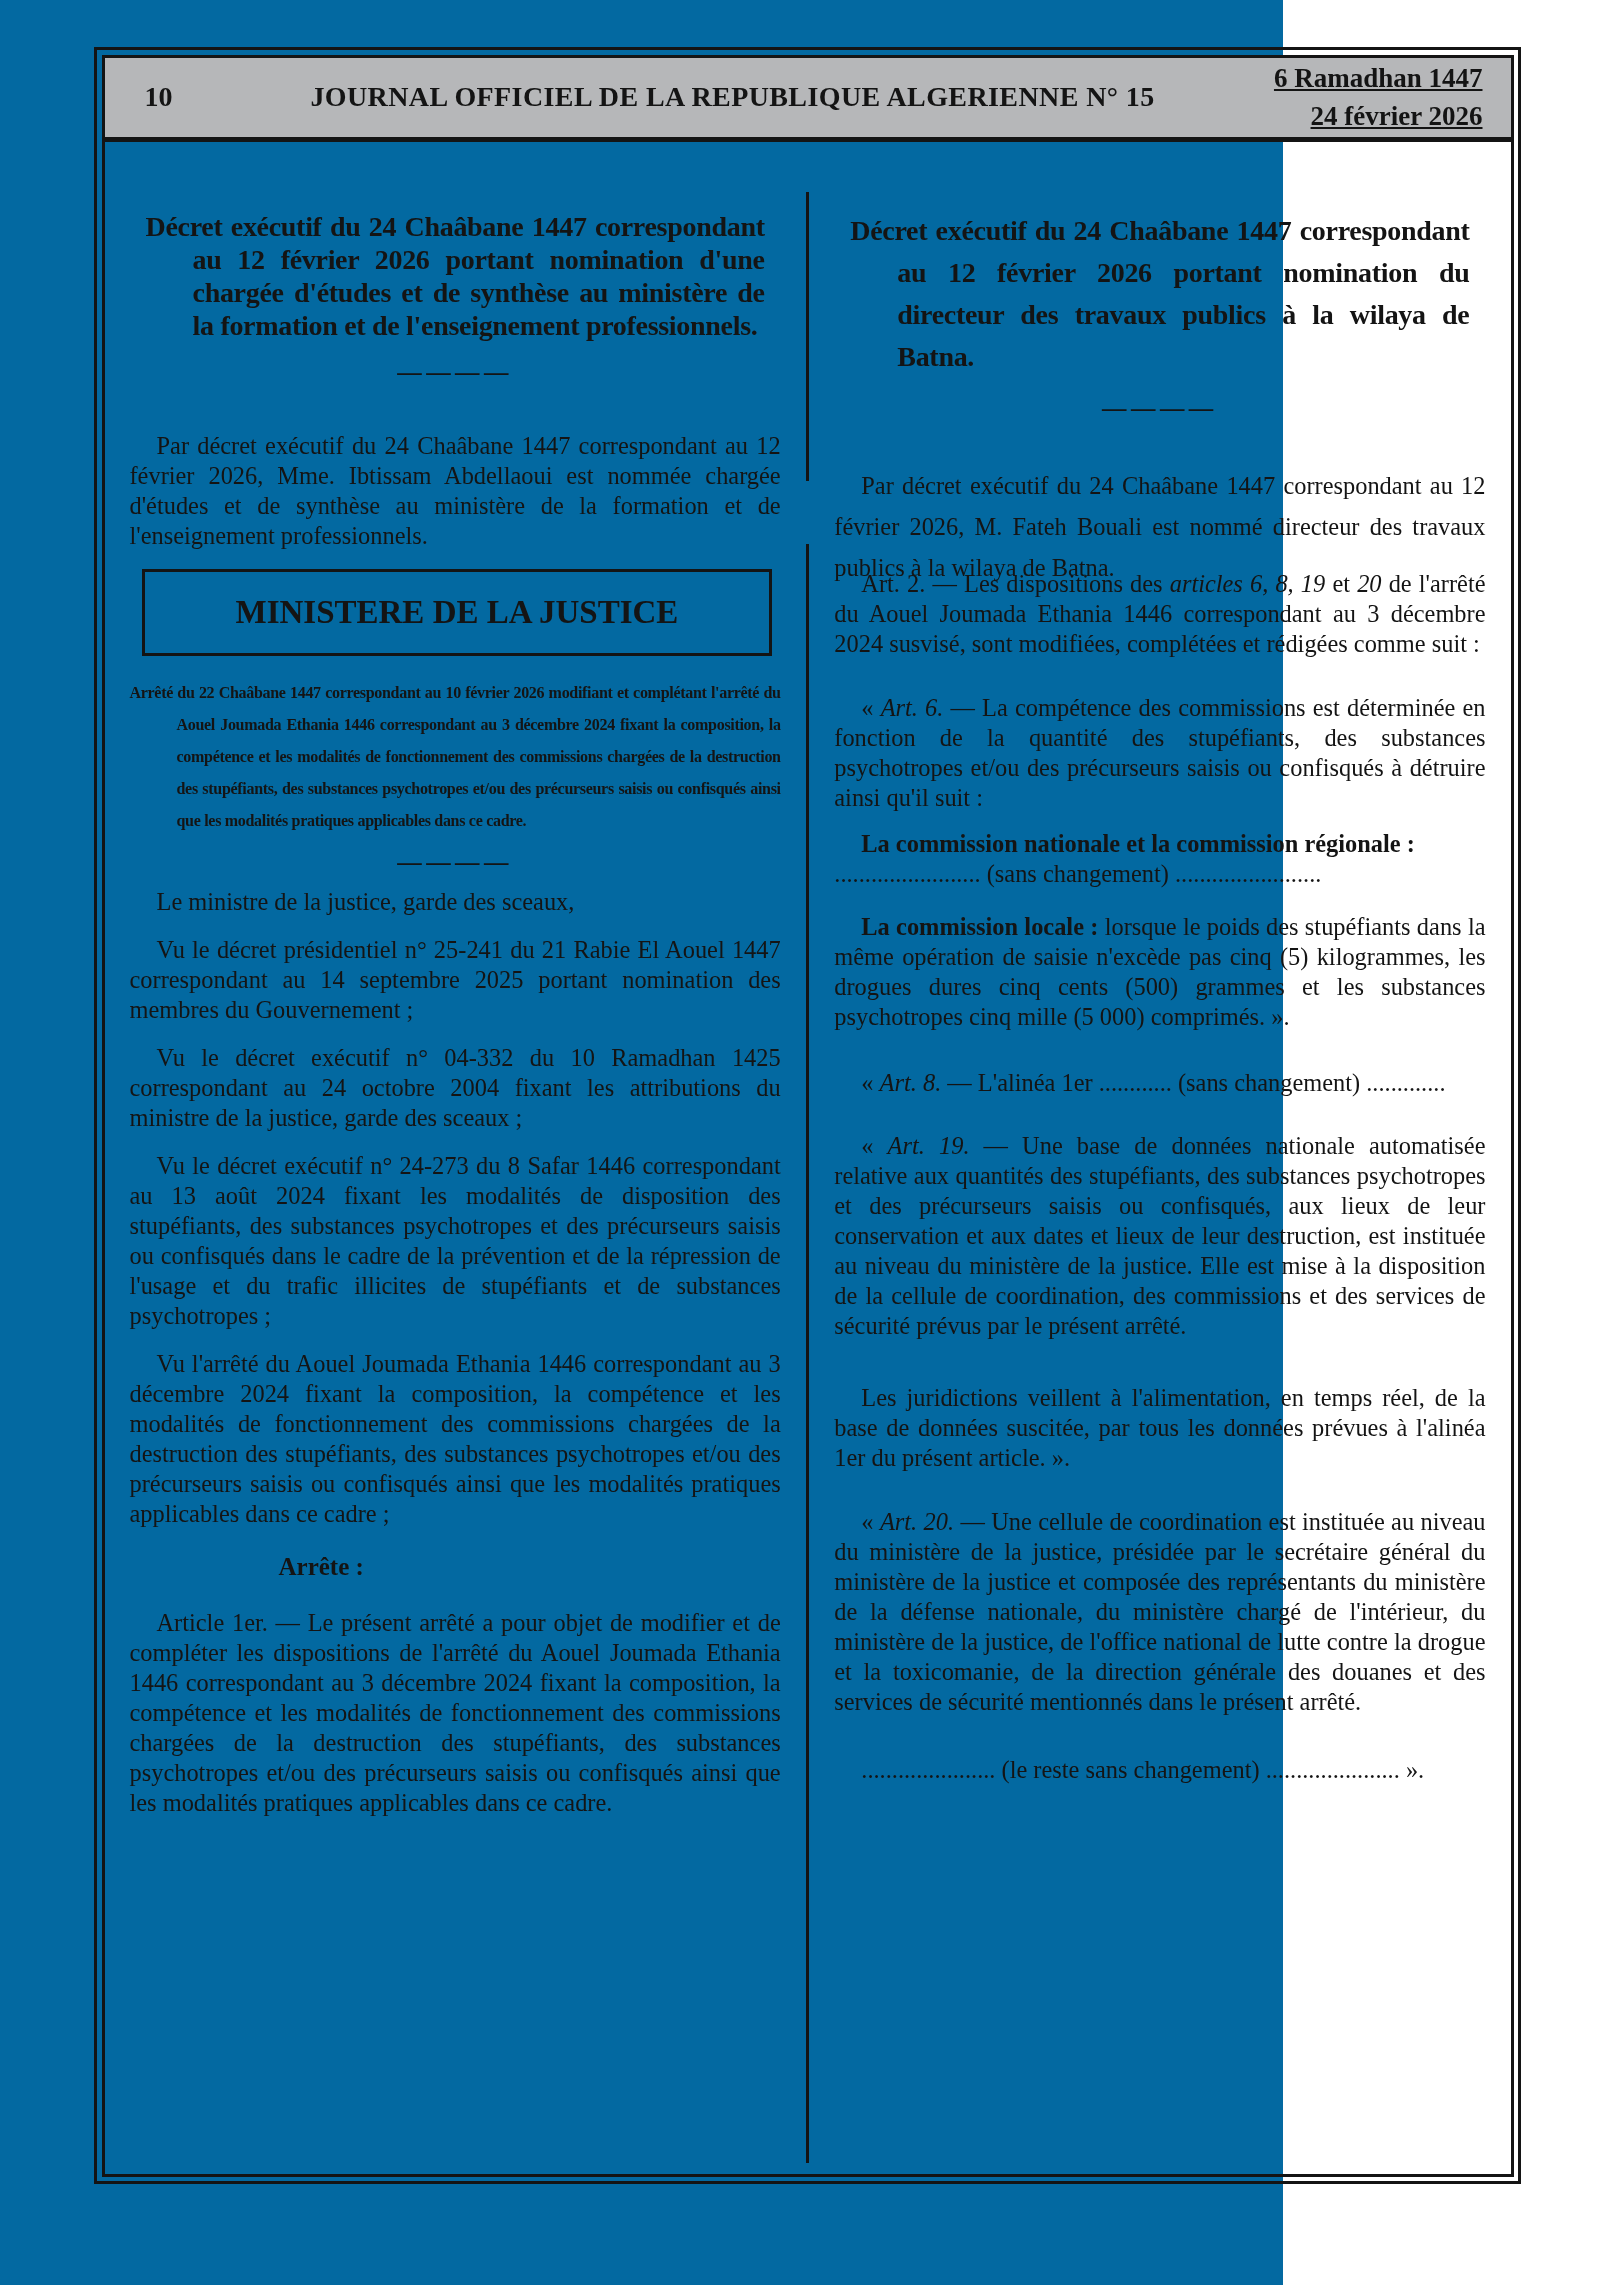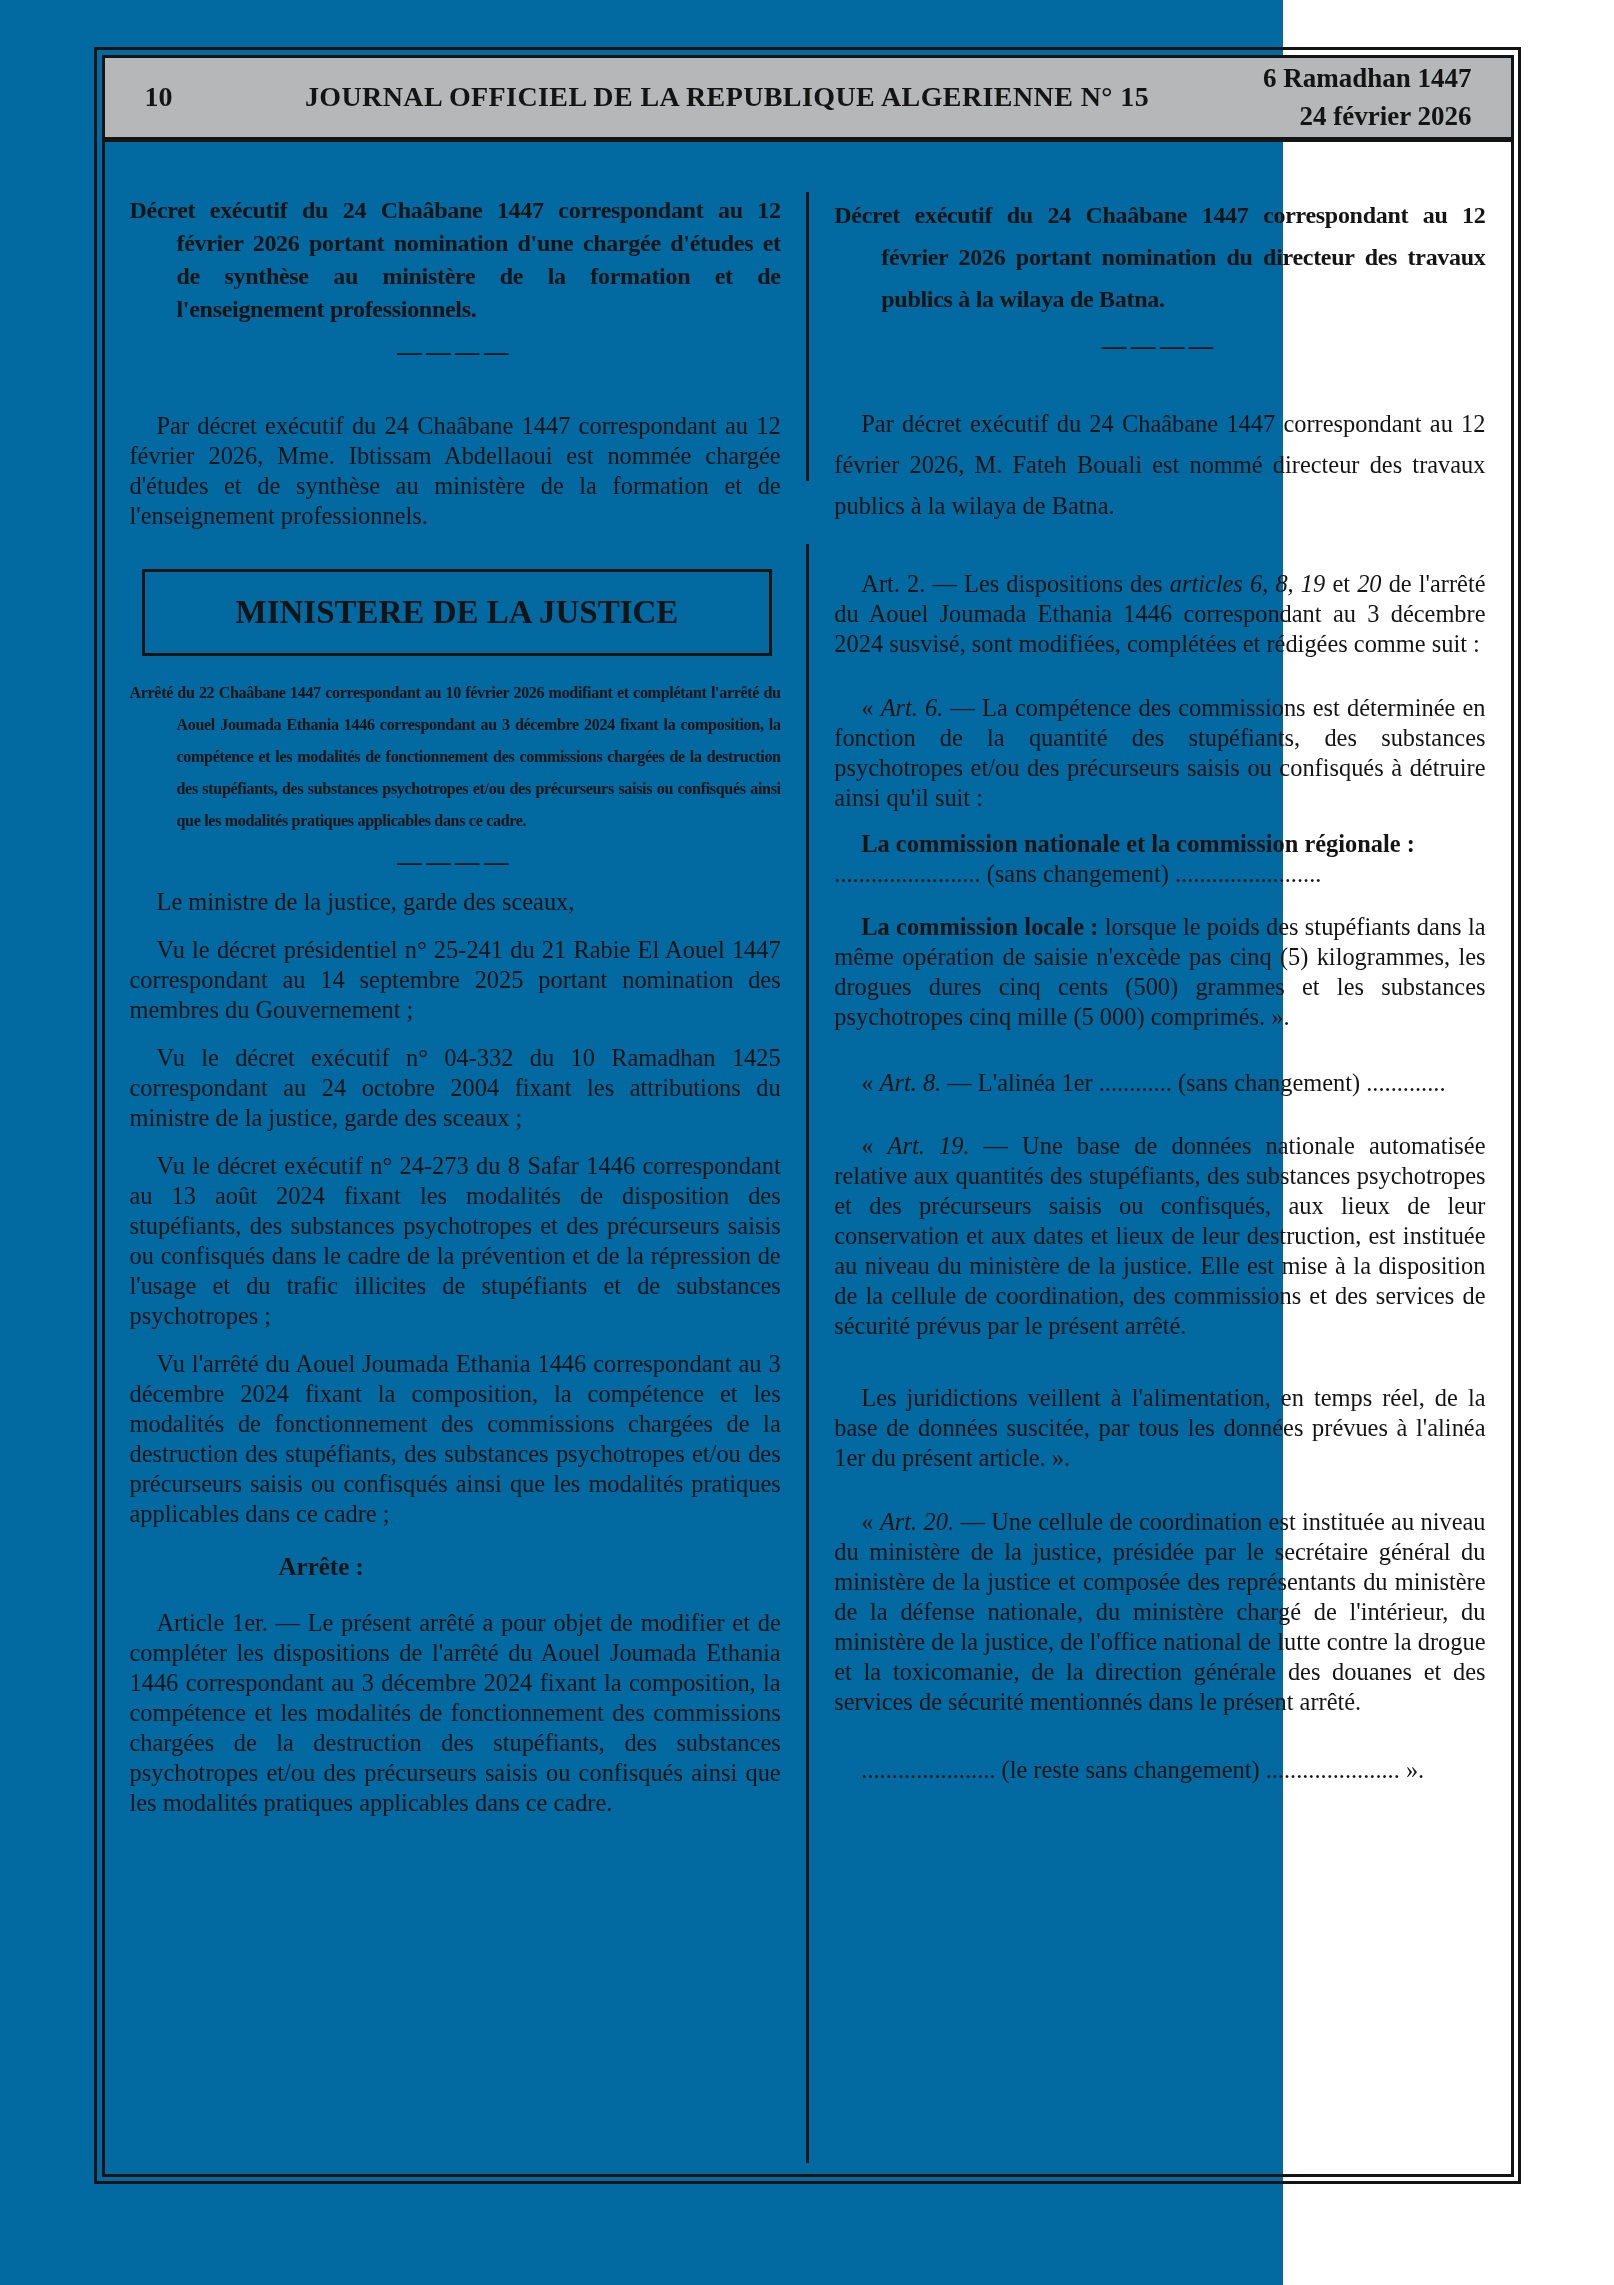--- a/index.html
+++ b/index.html
@@ -15,27 +15,27 @@
     border:3.6px solid #141414; height:100%; box-sizing:border-box;
     display:flex; flex-direction:column; overflow:hidden;
   }
   
   .header-band {
     flex:none; height:84px; background:#b6b7b9; border-bottom:5.4px solid #141414;
     display:flex; align-items:center; box-sizing:border-box;
   }
   .page-num { font-weight:bold; font-size:28px; padding-left:40px; width:118px; flex:none; }
   .journal-title { flex:1; text-align:center; font-weight:bold; font-size:28px; letter-spacing:0.4px; }
-  .date-block { flex:none; width:280px; text-align:right; padding-right:39px; font-weight:bold; font-size:27px; line-height:38px; }
+  .date-block { flex:none; width:280px; text-align:right; padding-right:28px; font-weight:bold; font-size:27px; line-height:38px;text-decoration:underline; }
   
   .top-section { flex:none; height:384px; display:flex; box-sizing:border-box; }
   .tcol { flex:1; padding:52px 25px 0 25px; box-sizing:border-box; min-width:0; }
   .vdiv-top { flex:none; width:3.6px; background:#141414; margin:50px 0 45px 0; }
   .decree-title {
-    margin:0; font-weight:bold; font-size:24px; line-height:33px; letter-spacing:-0.3px;
+    margin:16px; font-weight:bold; font-size:28px; line-height:33px; letter-spacing:-0.3px;
     text-align:justify; padding-left:47px; text-indent:-47px;
   }
   .tcol-r .decree-title { line-height:42px; }
   .sep { margin:12.7px 0 0 0; text-align:center; font-size:24.4px; font-weight:bold; letter-spacing:4.5px; }
   .body-p { margin:0 0 18px 0; font-size:24.4px; line-height:30px; text-align:justify; text-indent:27px; }
   .tcol .body-p { margin:45px 0 0 0; }
   .tcol-r .body-p { margin-top:43px; line-height:41px; }
   
   .banner {
     flex:none; height:119px; margin:0 20px; background:#b6b7b9; border:3.6px solid #141414;

